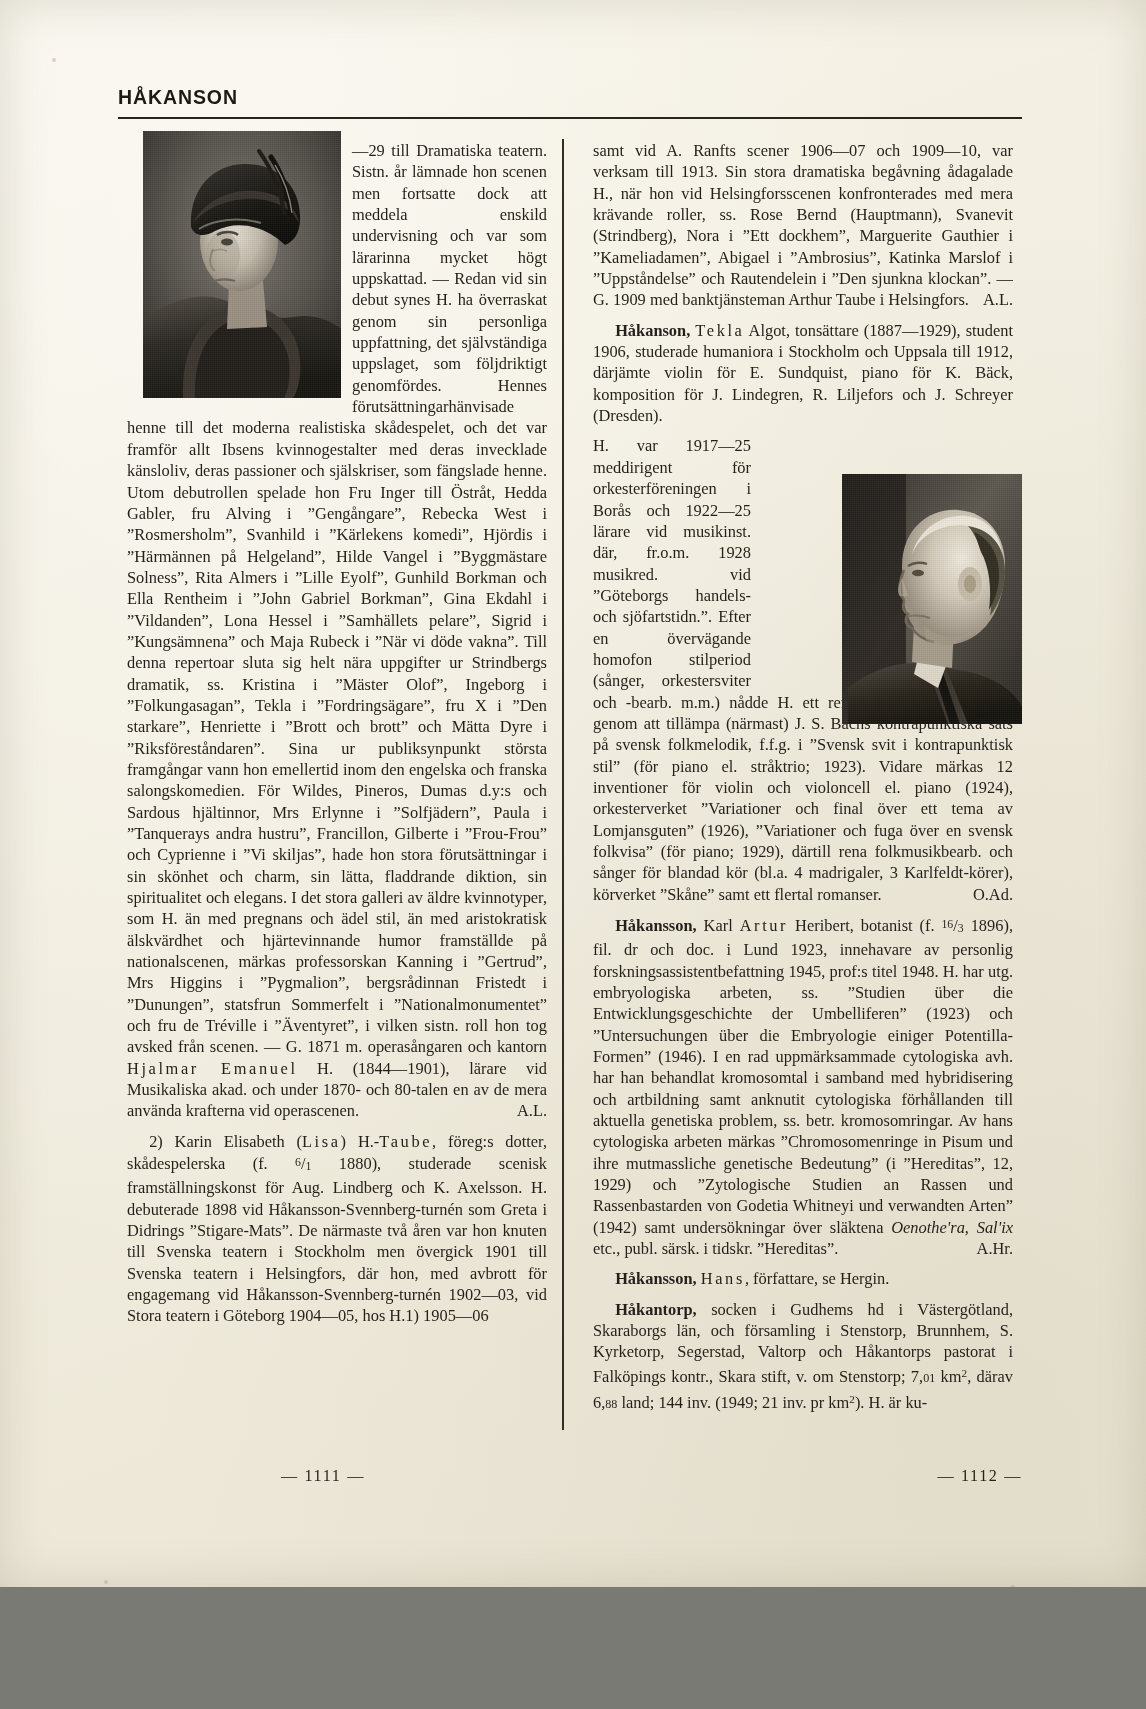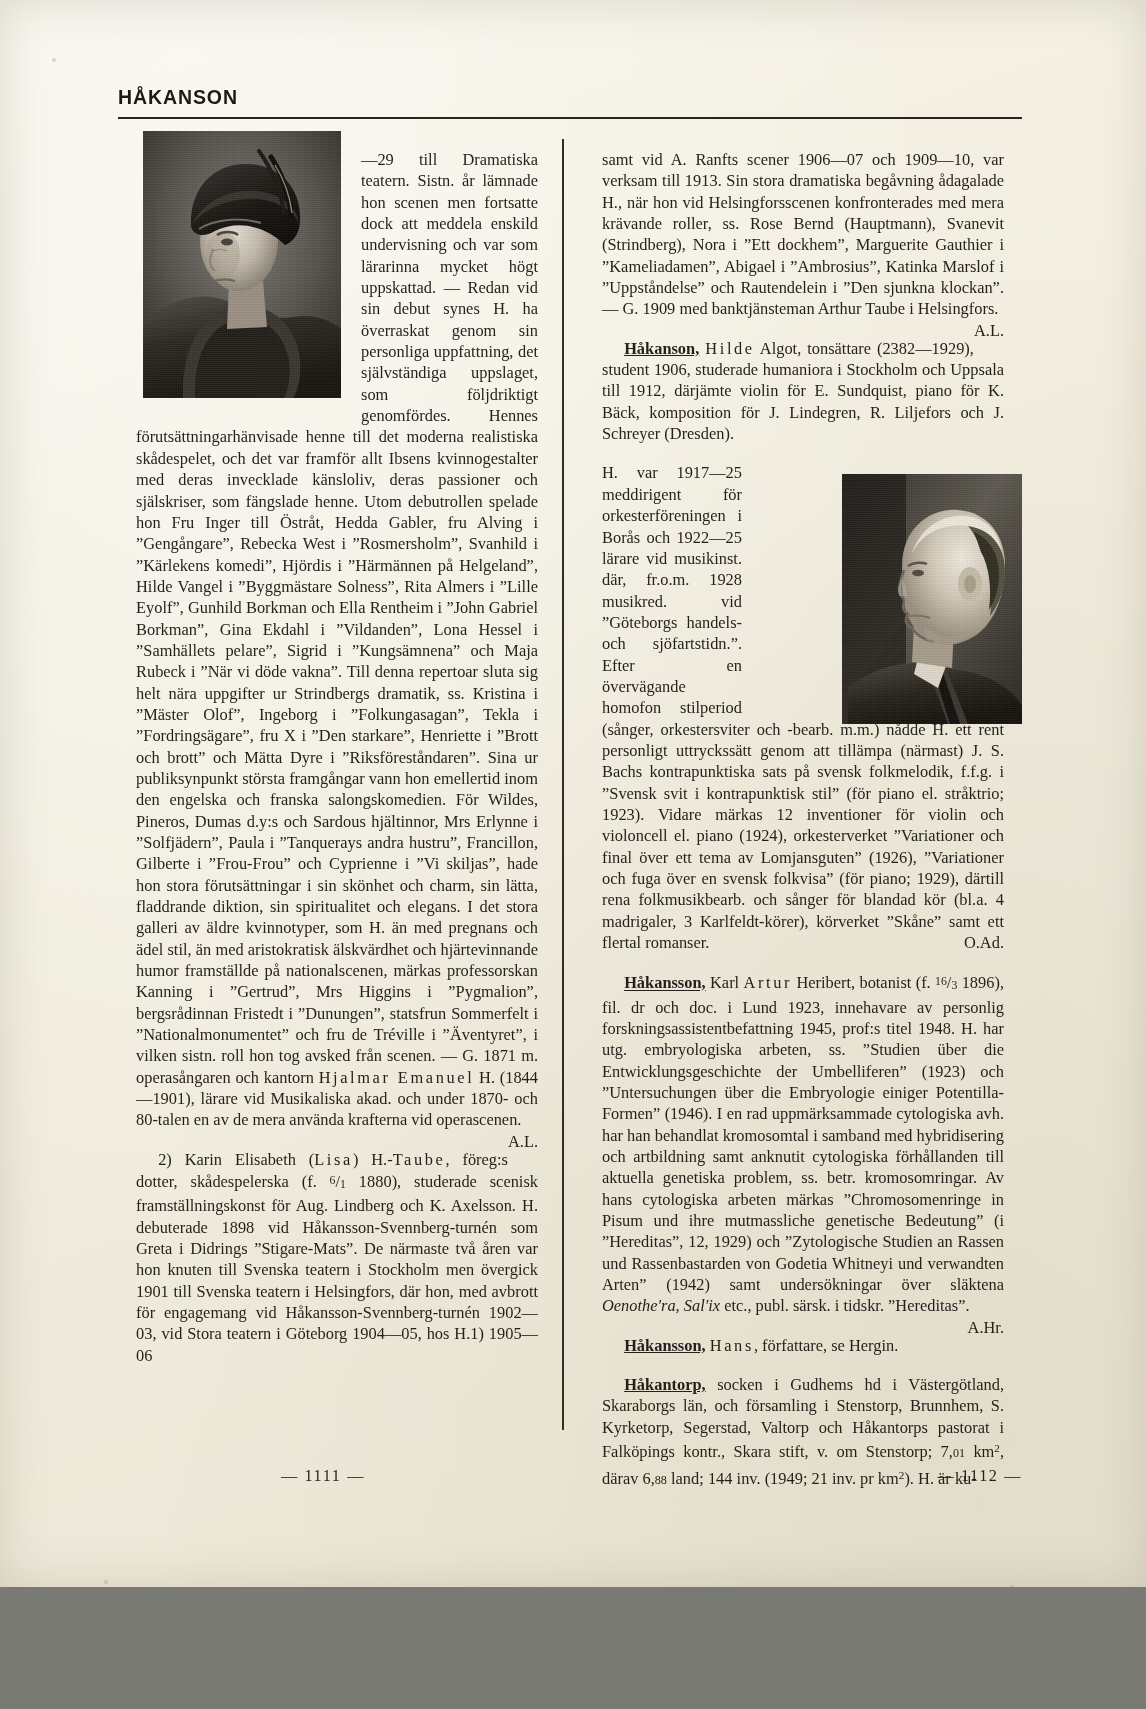--- a/index.html
+++ b/index.html
@@ -71,26 +71,26 @@
   .divider {
     position: absolute;
     left: 562px;
     top: 139px;
     width: 1.6px;
     height: 1291px;
     background: #332d25;
   }
 
   .col p {
-    margin: 18px;
+    margin: 9px;
     text-indent: 0;
   }
   .col p.indent { text-indent: 1.35em; }
 
-  b, .bold { font-weight: 700; text-decoration: underline; }
+  b, .bold { font-weight: 700; }
   i, .ital { font-style: italic; }
   .sp { letter-spacing: 2.6px; }
   .sig {
     float: right;
   }
   .frac {
     font-size: 0.72em;
     vertical-align: 0.28em;
   }
   .frac-d {
@@ -183,21 +183,21 @@
   </div>
 
   <div class="col col-right">
 
     <p>
       <span>samt vid A. Ranfts scener 1906—07 och 1909—10, var verksam till 1913. Sin stora dramatiska begåvning ådagalade H., när hon vid Helsingforsscenen konfronterades med mera krävande roller, ss. Rose Bernd (Hauptmann), Svanevit (Strindberg), Nora i ”Ett dockhem”, Marguerite Gauthier i ”Kameliadamen”, Abigael i ”Ambrosius”, Katinka Marslof i ”Uppståndelse” och Rautendelein i ”Den sjunkna klockan”. — G. 1909 med banktjänsteman Arthur Taube i Helsingfors.</span><span class="sig">A.L.</span>
     </p>
 
     <p class="indent">
       <span class="bold">Håkanson,</span>
-      <span class="sp">Hilde</span><span> Algot, tonsättare (2382—1929), student 1906, studerade humaniora i Stockholm och Uppsala till 1912, därjämte violin för E. Sundquist, piano för K. Bäck, komposition för J. Lindegren, R. Liljefors och J. Schreyer (Dresden).</span>
+      <span class="sp">Tekla</span><span> Algot, tonsättare (1887—1929), student 1906, studerade humaniora i Stockholm och Uppsala till 1912, därjämte violin för E. Sundquist, piano för K. Bäck, komposition för J. Lindegren, R. Liljefors och J. Schreyer (Dresden).</span>
     </p>
 
     <p>
       <span class="float-shape-2"></span><span>H. var 1917—25 meddirigent för orkesterföreningen i Borås och 1922—25 lärare vid musikinst. där, fr.o.m. 1928 musikred. vid ”Göteborgs handels- och sjöfartstidn.”. Efter en övervägande homofon stilperiod (sånger, orkestersviter och -bearb. m.m.) nådde H. ett rent personligt uttryckssätt genom att tillämpa (närmast) J. S. Bachs kontrapunktiska sats på svensk folkmelodik, f.f.g. i ”Svensk svit i kontrapunktisk stil” (för piano el. stråktrio; 1923). Vidare märkas 12 inventioner för violin och violoncell el. piano (1924), orkesterverket ”Variationer och final över ett tema av Lomjansguten” (1926), ”Variationer och fuga över en svensk folkvisa” (för piano; 1929), därtill rena folkmusikbearb. och sånger för blandad kör (bl.a. 4 madrigaler, 3 Karlfeldt-körer), körverket ”Skåne” samt ett flertal romanser.</span><span class="sig">O.Ad.</span>
     </p>
 
     <p class="indent">
       <span class="bold">Håkansson,</span>
       <span>Karl </span><span class="sp">Artur</span><span> Heribert, botanist (f. </span><span class="frac">16</span>/<span class="frac-d">3</span><span> 1896), fil. dr och doc. i Lund 1923, innehavare av personlig forskningsassistentbefattning 1945, prof:s titel 1948. H. har utg. embryologiska arbeten, ss. ”Studien über die Entwicklungsgeschichte der Umbelliferen” (1923) och ”Untersuchungen über die Embryologie einiger Potentilla-Formen” (1946). I en rad uppmärksammade cytologiska avh. har han behandlat kromosomtal i samband med hybridisering och artbildning samt anknutit cytologiska förhållanden till aktuella genetiska problem, ss. betr. kromosomringar. Av hans cytologiska arbeten märkas ”Chromosomenringe in Pisum und ihre mutmassliche genetische Bedeutung” (i ”Hereditas”, 12, 1929) och ”Zytologische Studien an Rassen und Rassenbastarden von Godetia Whitneyi und verwandten Arten” (1942) samt undersökningar över släktena </span><span class="ital">Oenothe'ra,</span>
       <span class="ital">Sal'ix</span><span> etc., publ. särsk. i tidskr. ”Hereditas”.</span><span class="sig">A.Hr.</span>

